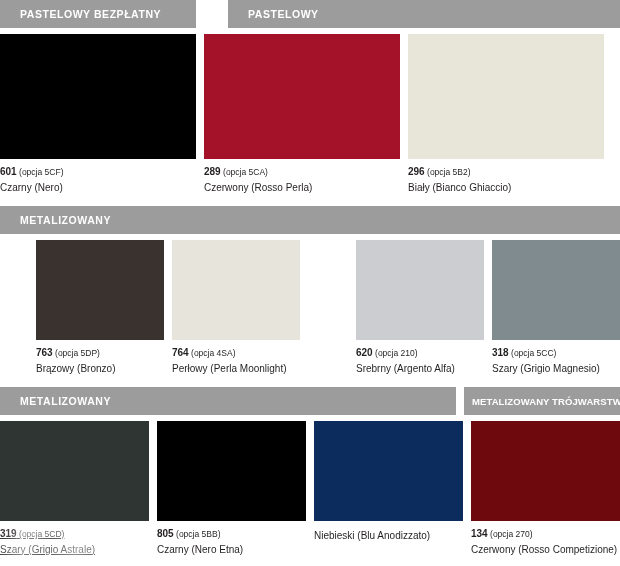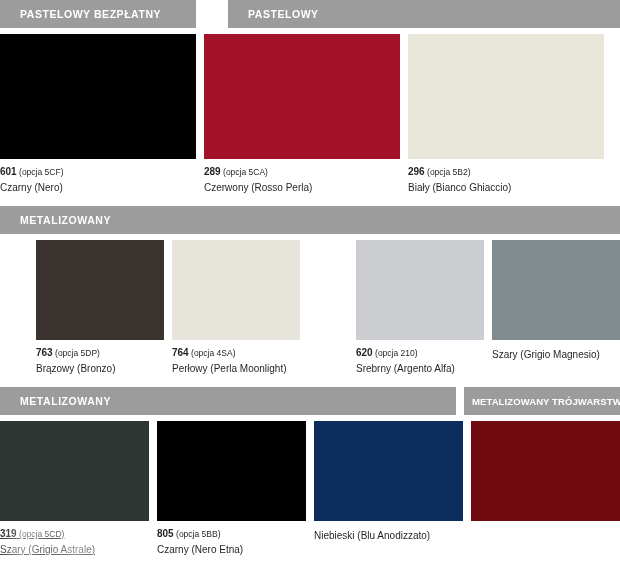--- a/index.html
+++ b/index.html
@@ -195,20 +195,24 @@
             <span class="cap-code">620</span>
             <span>(opcja 210)</span>
           </div>
           <div class="cap-line2">Srebrny (Argento Alfa)</div>
         </div>
       </div>
       <div class="cell-gap"></div>
       <div class="cell" style="flex:1 1 0;">
         <div class="chip tall" style="background:#7f8b8e;"></div>
         <div class="caption">
+          <div class="cap-line1">
+            <span class="cap-code">318</span>
+            <span>(opcja 5CC)</span>
+          </div>
           <div class="cap-line2">Szary (Grigio Magnesio)</div>
         </div>
       </div>
     </div>
   </div>
 
   <div class="section-spacer"></div>
 
   <div class="section">
     <div class="header-row">
@@ -246,18 +250,25 @@
       <div class="cell-gap"></div>
       <div class="cell" style="flex:1 1 0;">
         <div class="chip tall" style="background:#0c2c5e;"></div>
         <div class="caption">
           <div class="cap-line2">Niebieski (Blu Anodizzato)</div>
         </div>
       </div>
       <div class="cell-gap"></div>
       <div class="cell" style="flex:1 1 0;">
         <div class="chip tall" style="background:#6e0a0e;"></div>
+        <div class="caption">
+          <div class="cap-line1">
+            <span class="cap-code">134</span>
+            <span>(opcja 270)</span>
+          </div>
+          <div class="cap-line2">Czerwony (Rosso Competizione)</div>
+        </div>
       </div>
     </div>
   </div>
 
   <div class="watermark"></div>
 </div>
 
 </body></html>

